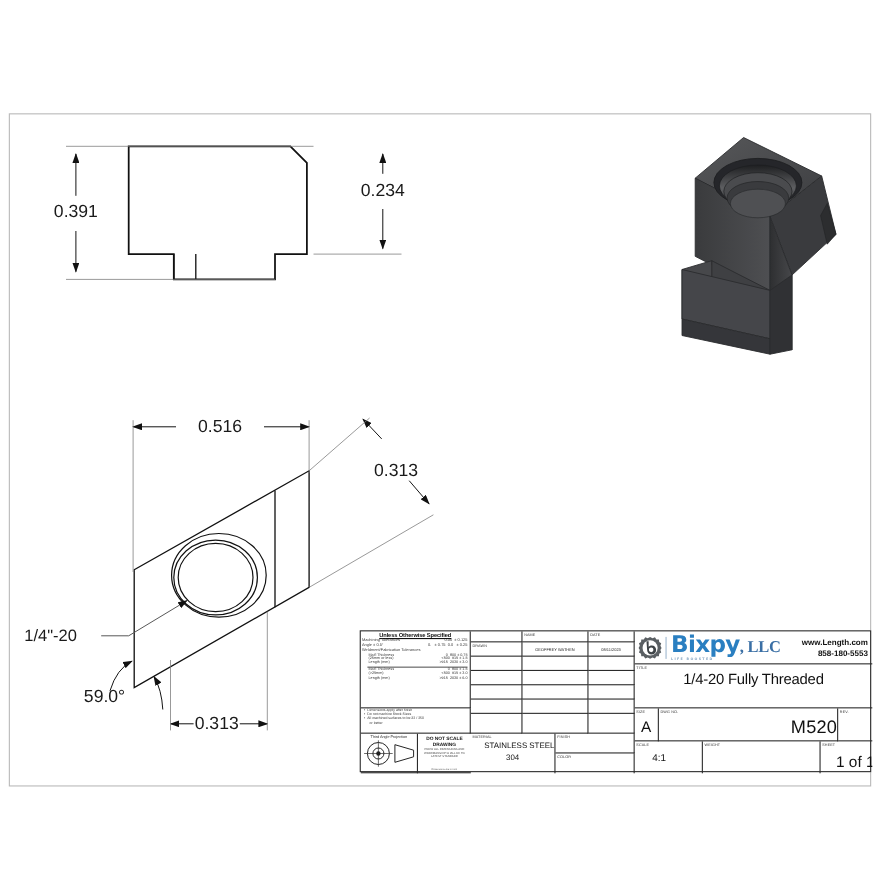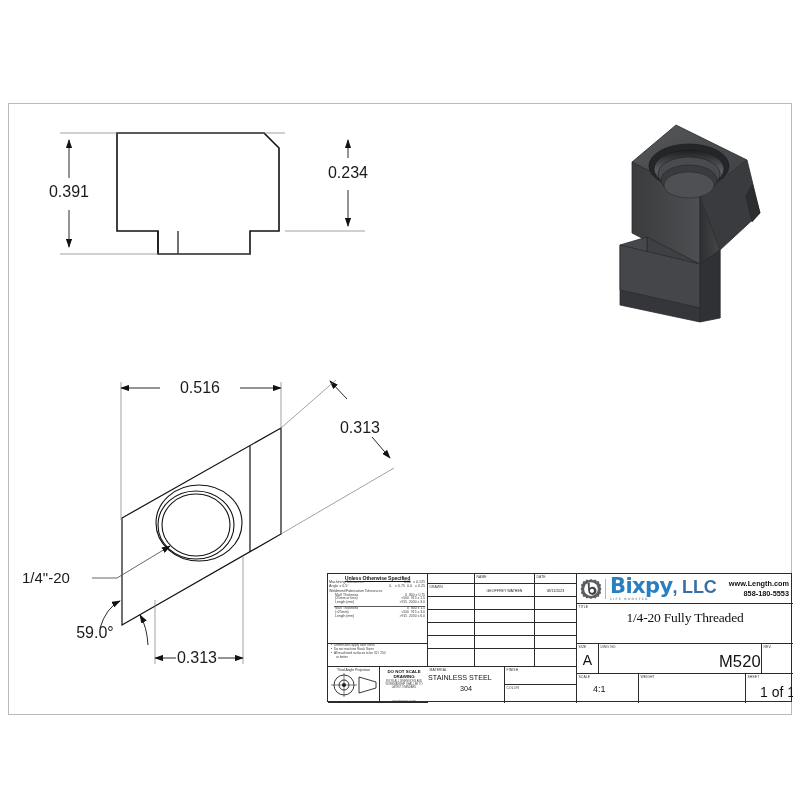--- a/index.html
+++ b/index.html
@@ -175,21 +175,21 @@
     top: 5px;
     font-size: 3.9px;
     color: #222;
     white-space: nowrap;
   }
   
   #mat-block { left: 100px; top: 93px; width: 77px; height: 36px; }
   #mat-val {
     position: absolute;
     width: 100%;
-    text-align: left;
+    text-align: right;
     top: 6px;
     font-size: 7.2px;
     color: #111;
     white-space: nowrap;
   }
   #mat-val2 {
     position: absolute;
     width: 100%;
     text-align: center;
     top: 17px;
@@ -225,25 +225,25 @@
   }
   #logo-bixpy {
     font-size: 21px;
     font-weight: bold;
     color: #2a7fc1;
     letter-spacing: -0.6px;
     font-family: "DejaVu Sans", sans-serif;
     text-align: right;
   }
   #logo-llc {
-    font-size: 18px;
+    font-size: 15px;
     font-weight: bold;
     color: #3a6fa5;
     letter-spacing: -0.2px;
-    font-family: Liberation Sans, sans-serif;
+    font-family: Liberation Serif, serif;
   }
   #logo-tag {
     font-size: 3px;
     color: #8aa8c4;
     letter-spacing: 1.2px;
     font-weight: bold;
     margin-top: 1px;
     font-family: "DejaVu Sans", sans-serif;
   }
   #logo-contact {
@@ -261,21 +261,20 @@
   #title-cell { left: 249px; top: 30px; width: 216px; height: 40px; }
   #title-text {
     position: absolute;
     width: 100%;
     text-align: center;
     top: 5px;
     font-size: 13.5px;
     color: #111;
     line-height: 1.32;
     letter-spacing: -0.2px;
-    font-family: Liberation Serif, serif;
   }
   #size-block { left: 249px; top: 70px; width: 22px; height: 30px; }
   #size-val {
     position: absolute;
     width: 100%;
     text-align: center;
     top: 8px;
     font-size: 14px;
     color: #111;
   }

